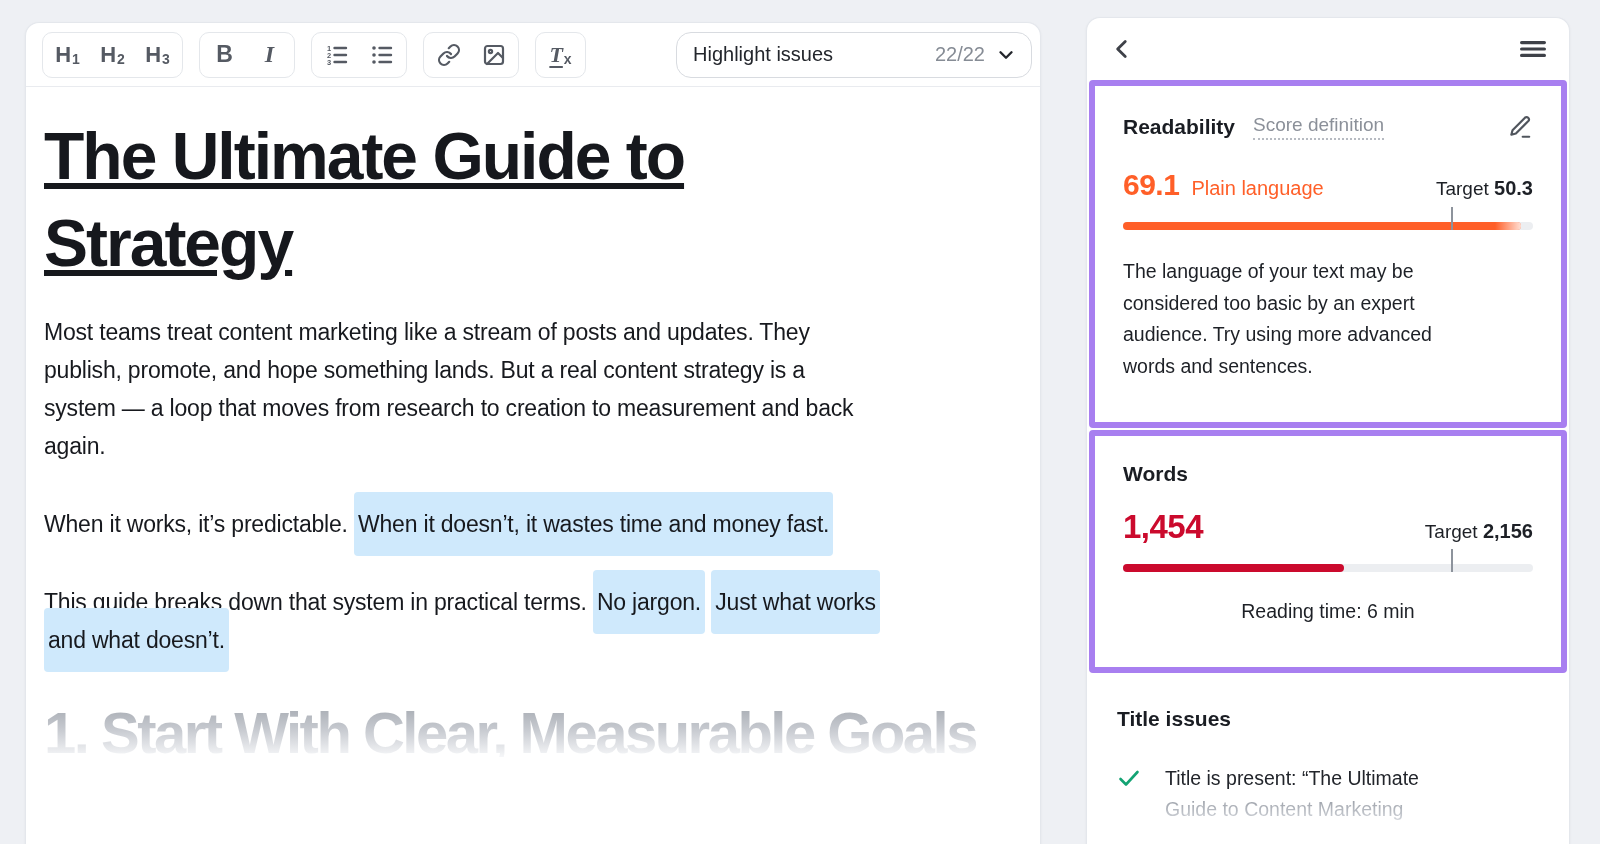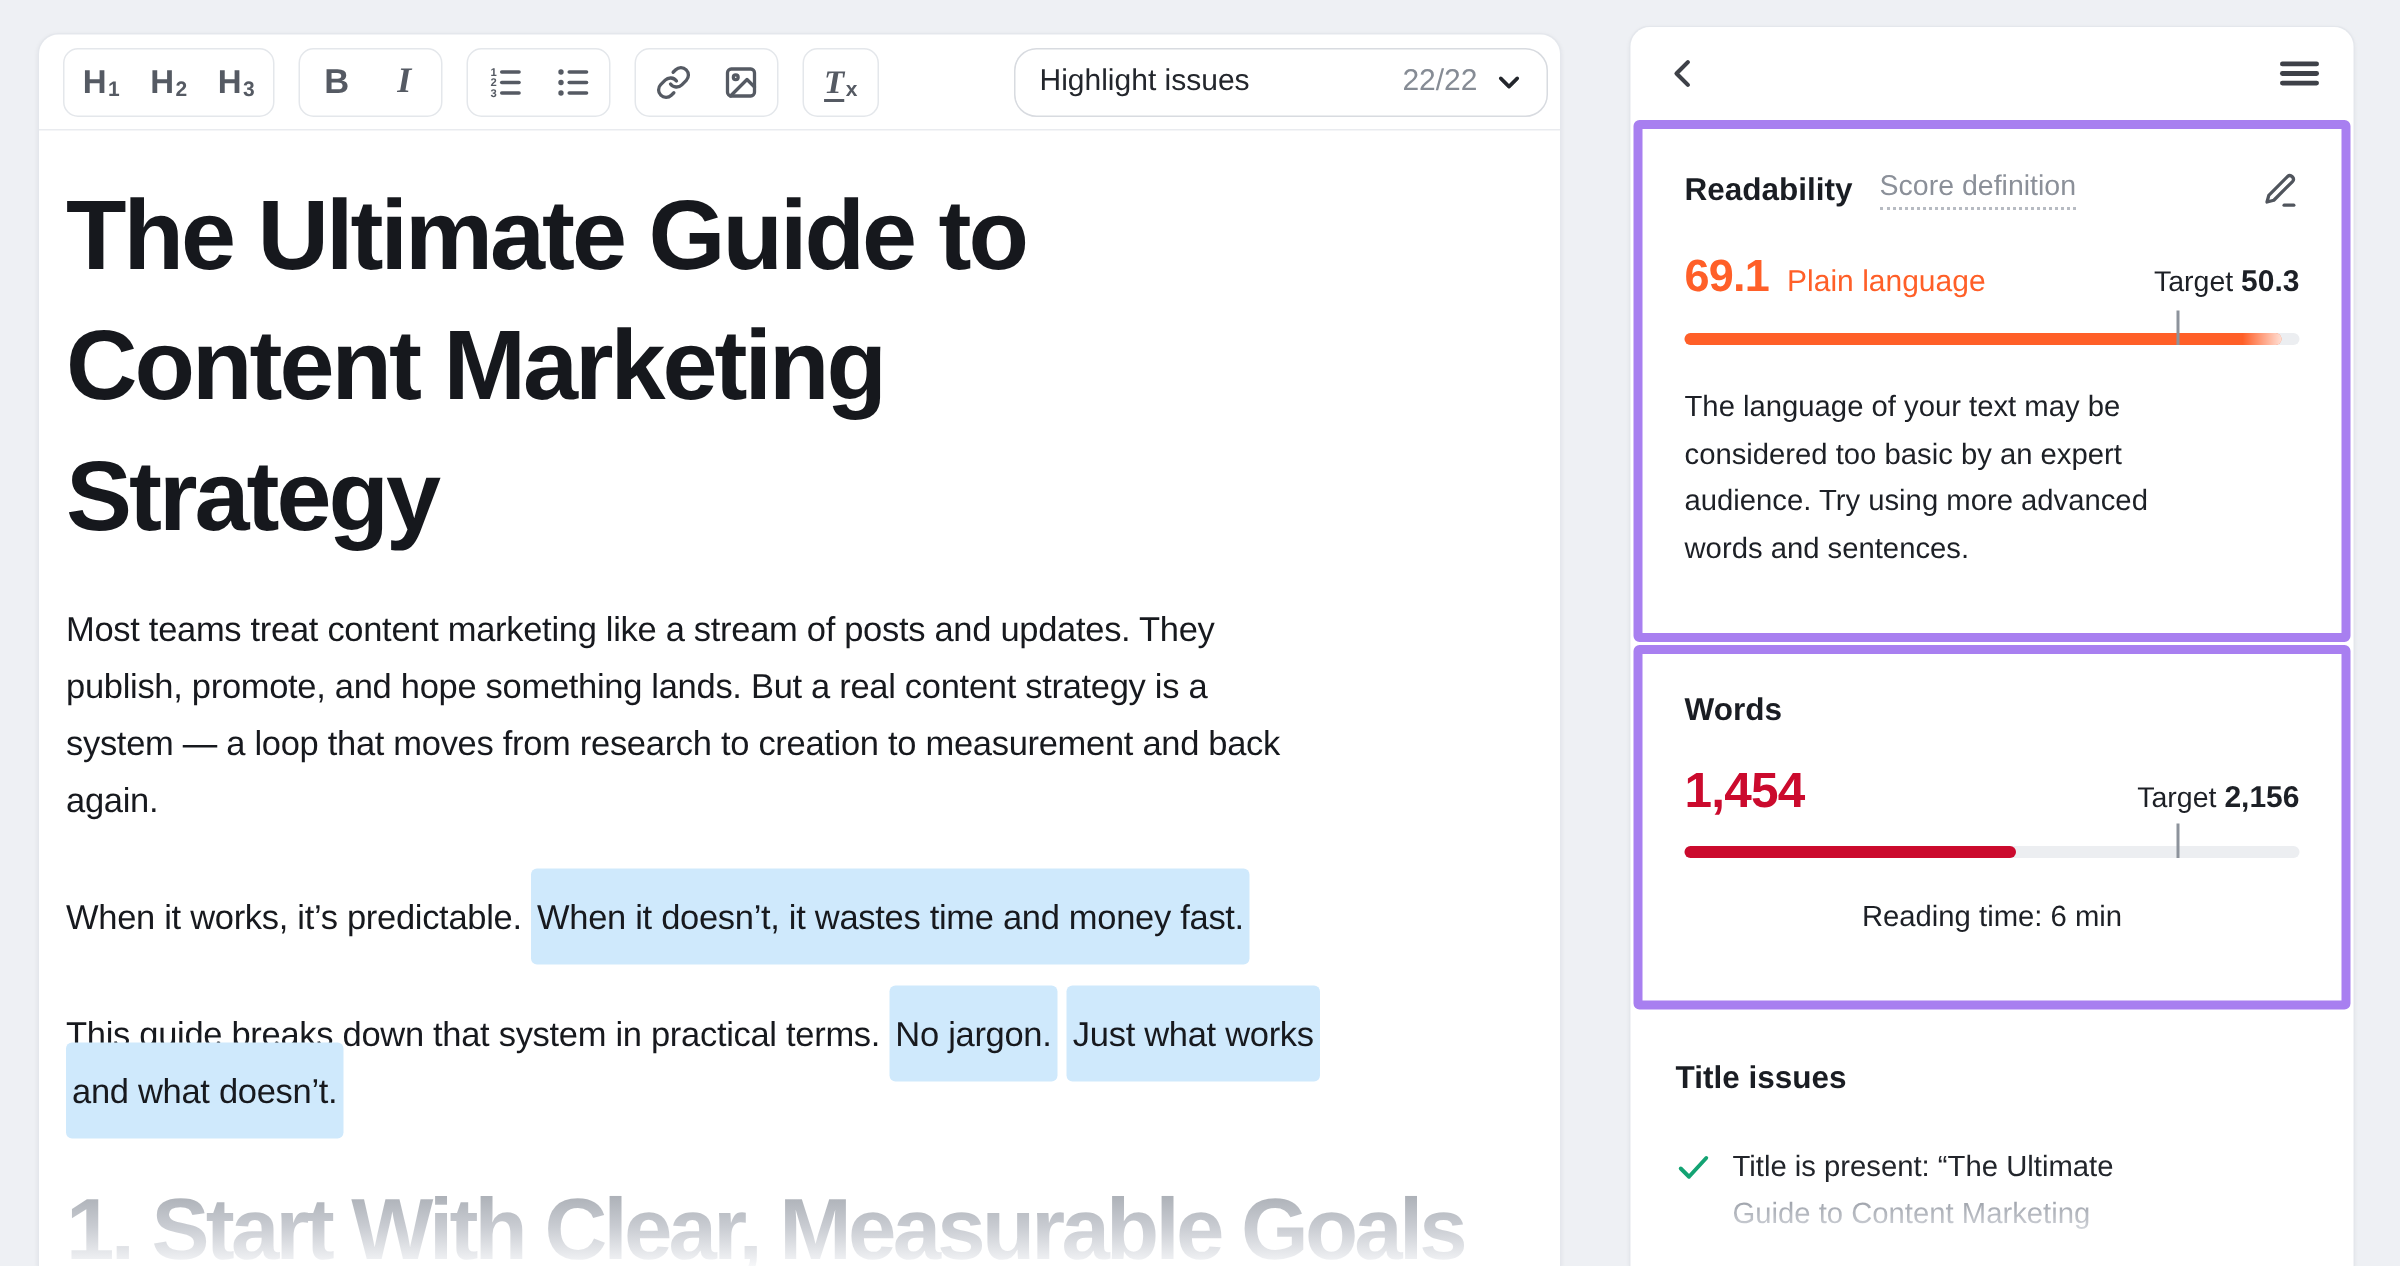--- a/index.html
+++ b/index.html
@@ -41,21 +41,21 @@
     margin-left:auto;width:356px;height:46px;box-sizing:border-box;
     border:1px solid #d8dbe0;border-radius:15px;background:#fff;cursor:pointer;
     display:flex;align-items:center;padding:0 14px 0 16px;
   }
   .pill-label{font-size:20px;color:#23262c;}
   .pill-count{margin-left:auto;font-size:20px;color:#868c95;}
   .pill-chevron{margin-left:10px;display:block;}
   
   .doc{padding:26px 18px 0 18px;}
   .doc-title{margin:0 0 26px 0;font-size:66px;font-weight:700;letter-spacing:-2px;
-    line-height:1.32;color:#16181d;}
+    line-height:1.32;color:#16181d;text-decoration:underline;}
   .doc-title .tl{display:block;white-space:nowrap;}
   .body-par{margin:0 0 40px 0;font-size:23px;line-height:38px;color:#17191e;letter-spacing:-.2px;}
   .body-par .line{display:block;white-space:nowrap;}
   .hl{background:#cfe9fc;border-radius:4px;padding:19px 4px;}
   .faded-h2{
     margin-top:28px;height:58px;overflow:hidden;white-space:nowrap;
     font-size:58px;font-weight:700;letter-spacing:-2.5px;
     background:linear-gradient(180deg,#9ea3aa 0%,#c9ccd2 55%,#f6f7f9 100%);
     -webkit-background-clip:text;background-clip:text;color:transparent;
   }
@@ -95,21 +95,21 @@
   .bar-tick{position:absolute;width:2px;top:-15px;height:23px;background:#8d939c;}
   .box-desc{margin-top:26px;font-size:19.5px;line-height:31.5px;color:#1d2026;}
   .box-desc span{display:block;white-space:nowrap;}
   .words-box{padding:26px 28px 28px 28px;}
   .words-row{display:flex;align-items:baseline;margin-top:22px;}
   .words-val{font-size:33px;font-weight:700;letter-spacing:-.5px;}
   .reading-time{margin-top:28px;font-size:19.5px;color:#1d2026;text-align:center;}
   .issues-section{padding:32px 30px 0 30px;}
   .issue-item{display:flex;margin-top:32px;}
   .check-wrap{flex:0 0 auto;margin-top:3px;}
-  .issue-text{margin-left:14px;font-size:19.5px;line-height:31px;color:#22252b;}
+  .issue-text{margin-left:24px;font-size:19.5px;line-height:31px;color:#22252b;}
   .issue-text .l1{display:block;white-space:nowrap;}
   .issue-text .l2{display:block;white-space:nowrap;
     background:linear-gradient(180deg,#8d929b 0%,#c9ccd2 75%,#e9ebee 100%);
     -webkit-background-clip:text;background-clip:text;color:transparent;}
   .scroll-thumb{position:absolute;right:5px;width:8px;border-radius:4px;background:#b6bac1;z-index:3;}
   .thumb-a{top:298px;height:112px;}
   .thumb-b{top:423px;height:78px;}
 </style>
 </head>
 <body>
@@ -196,21 +196,20 @@
       <span class="pill-count">22/22</span>
       <svg class="pill-chevron" width="22" height="22" viewBox="0 0 24 24" fill="none" stroke="#23262c" stroke-width="2.6" stroke-linecap="round" stroke-linejoin="round">
         <polyline points="6 9 12 15 18 9"></polyline>
       </svg>
     </div>
   </div>
 
   <div class="doc">
     <h1 class="doc-title">
       <span class="tl">The Ultimate Guide to</span>
-      <span class="tl">Content Marketing</span>
       <span class="tl">Strategy</span>
     </h1>
 
     <p class="body-par">
       <span class="line">Most teams treat content marketing like a stream of posts and updates. They</span>
       <span class="line">publish, promote, and hope something lands. But a real content strategy is a</span>
       <span class="line">system — a loop that moves from research to creation to measurement and back</span>
       <span class="line">again.</span>
     </p>
 

